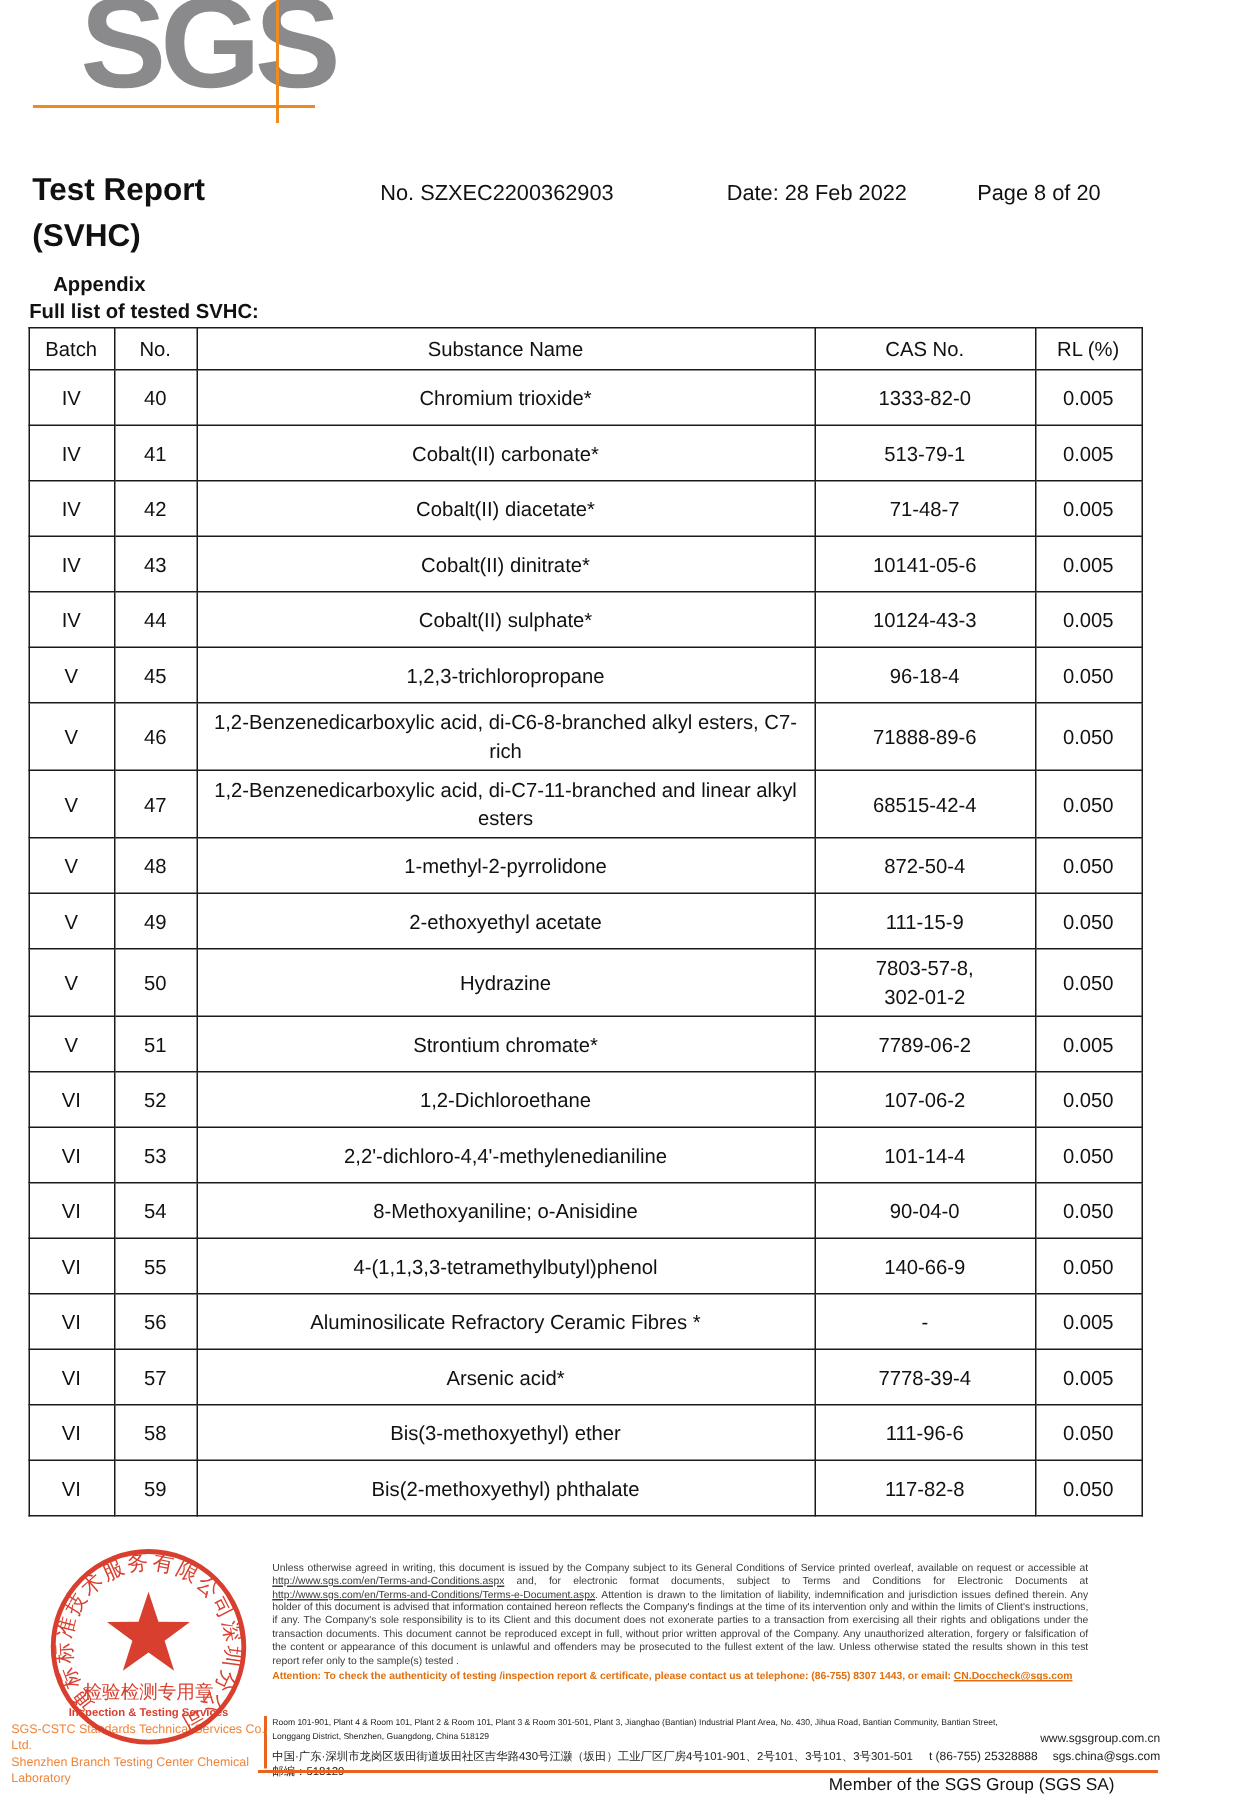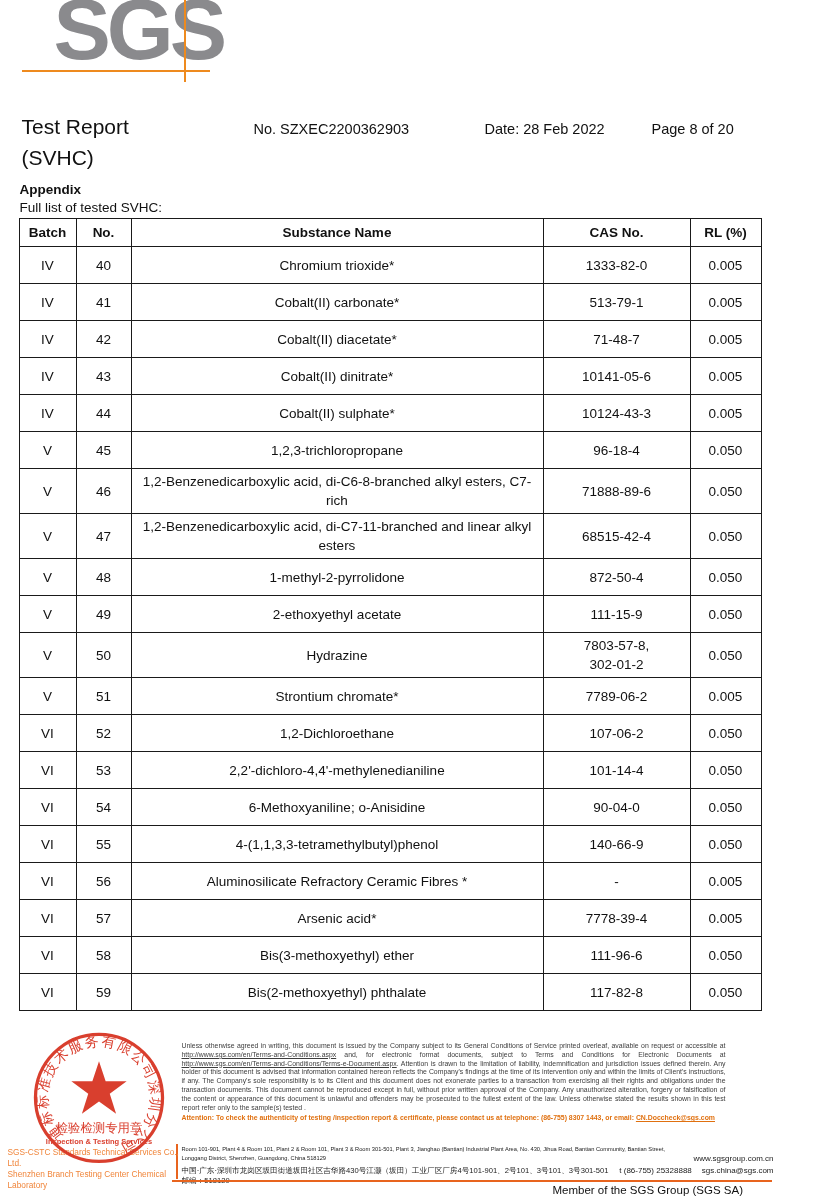--- a/index.html
+++ b/index.html
@@ -6,33 +6,33 @@
   html,body { background:#fff; }
   body { font-family:"Liberation Sans", sans-serif; color:#111; }
   .page { position:relative; width:825px; height:1200px; background:#fff; overflow:hidden; margin:0 auto; }
 
   
   .logo-text { position:absolute; left:50px; top:-14px; font-size:86px; font-weight:bold;
                letter-spacing:-4px; color:#8a8a8d; font-family:"Liberation Sans", sans-serif; line-height:1; }
   .logo-underline { position:absolute; left:18px; top:70px; width:188px; height:2px; background:#ee8a1e; }
   .logo-vline { position:absolute; left:180px; top:0; width:2px; height:82px; background:#ee8a1e; }
 
-  .title { position:absolute; left:18px; top:115px; font-size:21px; font-weight:normal; }
-  .subtitle { position:absolute; left:18px; top:146px; font-size:21px; font-weight:normal; }
+  .title { position:absolute; left:18px; top:115px; font-size:21px; font-weight:bold; }
+  .subtitle { position:absolute; left:18px; top:146px; font-size:21px; font-weight:bold; }
   .report-no { position:absolute; left:250px; top:121px; font-size:14.5px; }
   .report-date { position:absolute; left:481px; top:121px; font-size:14.5px;text-align:center; }
   .page-info { position:absolute; left:648px; top:121px; font-size:14.5px; }
-  .appendix { position:absolute; left:16px; top:182px; font-size:13.5px; font-weight:bold; }
-  .table-caption { position:absolute; left:16px; top:200px; font-size:13.5px; font-weight:normal; }
+  .appendix { position:absolute; left:32px; top:182px; font-size:13.5px; font-weight:bold; }
+  .table-caption { position:absolute; left:16px; top:200px; font-size:13.5px; font-weight:bold; }
 
   
   table.svhc { position:absolute; left:15px; top:218px; width:742px; border-collapse:collapse;
                font-size:13.5px; table-layout:fixed; }
   table.svhc th, table.svhc td { border:1.6px solid #1a1a1a; }
-  table.svhc th { height:28px; font-size:13.5px; font-weight:bold; text-align:center; padding:2px 3px; }
+  table.svhc th { height:28px; font-size:13.5px; font-weight:normal; text-align:center; padding:2px 3px; }
   table.svhc td { height:37px; text-align:center; vertical-align:middle; padding:3px 4px; line-height:19px; }
   td.col-substance { text-align:left; padding-left:5px; }
   td.col-cas { white-space:pre-line; }
   .w-batch { width:57px; } .w-no { width:55px; } .w-substance { width:412px; }
   .w-cas { width:147px; } .w-rl { width:71px; }
 
   
   .disclaimer-block { position:absolute; left:178px; top:1042px; width:544px; color:#3c3c3c;
                       font-size:6.9px; line-height:8.8px; text-align:justify; }
   .disclaimer-block .u { text-decoration:underline; }
@@ -177,21 +177,21 @@
         <tr>
           <td class="col-batch w-batch">VI</td>
           <td class="col-no w-no">53</td>
           <td class="col-substance w-substance">2,2'-dichloro-4,4'-methylenedianiline</td>
           <td class="col-cas w-cas">101-14-4</td>
           <td class="col-rl w-rl">0.050</td>
         </tr>
         <tr>
           <td class="col-batch w-batch">VI</td>
           <td class="col-no w-no">54</td>
-          <td class="col-substance w-substance">6-Methoxyaniline; o-Anisidine</td>
+          <td class="col-substance w-substance">8-Methoxyaniline; o-Anisidine</td>
           <td class="col-cas w-cas">90-04-0</td>
           <td class="col-rl w-rl">0.050</td>
         </tr>
         <tr>
           <td class="col-batch w-batch">VI</td>
           <td class="col-no w-no">55</td>
           <td class="col-substance w-substance">4-(1,1,3,3-tetramethylbutyl)phenol</td>
           <td class="col-cas w-cas">140-66-9</td>
           <td class="col-rl w-rl">0.050</td>
         </tr>

